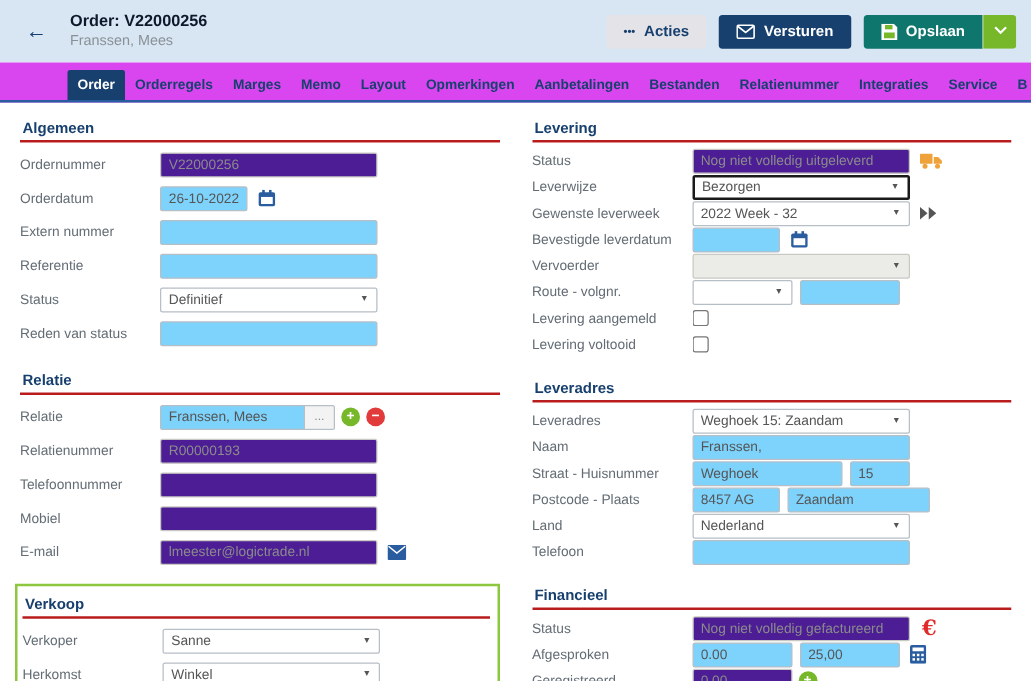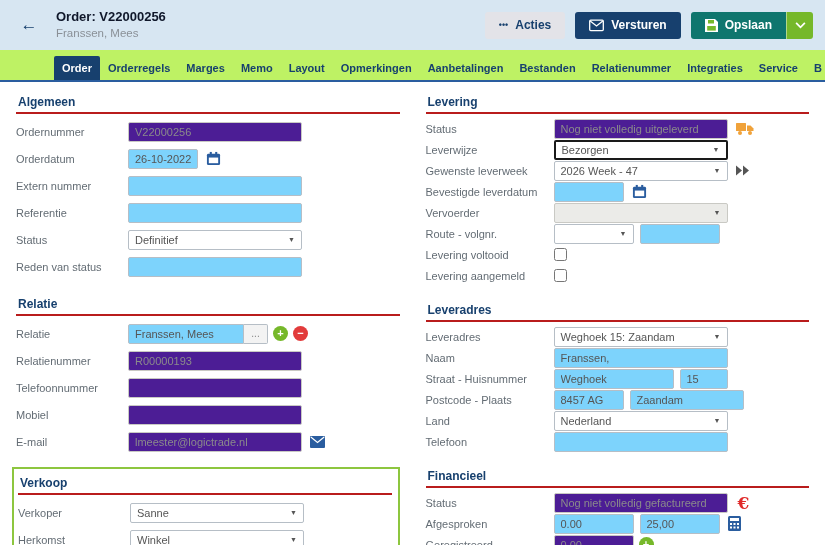--- a/index.html
+++ b/index.html
@@ -19,21 +19,21 @@
   .btn { height:27px; border-radius:3px; display:inline-flex; align-items:center; gap:7px;
          font-weight:bold; font-size:12px; padding:0 14px; cursor:pointer; white-space:nowrap; }
   .btn-actions { background:#e3e3e8; color:#17406e; }
   .btn-send { background:#17406e; color:#fff; }
   .btn-save-group { display:flex; }
   .btn-save { background:#0f766e; color:#fff; border-radius:3px 0 0 3px; }
   .btn-save-caret { background:#76b82a; width:27px; border-left:1px solid rgba(255,255,255,.45);
                     border-radius:0 3px 3px 0; display:flex; align-items:center; justify-content:center; cursor:pointer; }
   
   .tabs { display:flex; align-items:flex-end; padding:6px 6px 0 54px; border-bottom:2px solid #2a5d9f;
-          background:#bef264; overflow:hidden; }
+          background:#d946ef; overflow:hidden; }
   .tab { padding:6px 8px; color:#17406e; font-weight:bold; font-size:11px; white-space:nowrap;
          cursor:pointer; flex-shrink:0; }
   .tab.active { background:#17406e; color:#fff; border-radius:2px 2px 0 0; }
   .tab.tab-clip { flex-shrink:1; min-width:0; overflow:hidden; }
   
   .content { display:flex; gap:26px; padding:6px 16px 0 16px; }
   .col { width:384px; }
   .section-title { color:#17406e; font-weight:bold; font-size:12px; padding:7px 2px 3px 2px;
                    border-bottom:2px solid #b91c1c; margin-bottom:4px; }
   .row { display:flex; align-items:center; min-height:27px; }
@@ -245,21 +245,21 @@
       <div class="row">
         <div class="label">Leverwijze</div>
         <div class="sel focused w-std">
           <span>Bezorgen</span>
           <span class="caret">▼</span>
         </div>
       </div>
       <div class="row">
         <div class="label">Gewenste leverweek</div>
         <div class="sel w-std">
-          <span>2026 Week - 47</span>
+          <span>2022 Week - 32</span>
           <span class="caret">▼</span>
         </div>
         <span class="field-icon">
           <svg width="14" height="11" viewBox="0 0 14 11">
               <path d="M0 0.5l6 5-6 5z" fill="#555"></path>
               <path d="M7 0.5l6 5-6 5z" fill="#555"></path>
             </svg>
         </span>
       </div>
       <div class="row">
@@ -283,25 +283,25 @@
       </div>
       <div class="row">
         <div class="label">Route - volgnr.</div>
         <div class="sel w-sm">
           <span></span>
           <span class="caret">▼</span>
         </div>
         <input class="txt w-sm" style="margin-left: 6px;" value="">
       </div>
       <div class="row">
+        <div class="label">Levering aangemeld</div>
+        <input type="checkbox" class="cb" style="">
+      </div>
+      <div class="row">
         <div class="label">Levering voltooid</div>
-        <input type="checkbox" class="cb" style="">
-      </div>
-      <div class="row">
-        <div class="label">Levering aangemeld</div>
         <input type="checkbox" class="cb" style="">
       </div>
     </div>
 
     <div class="gap-top">
       <div class="section-title">Leveradres</div>
       <div class="row">
         <div class="label">Leveradres</div>
         <div class="sel w-std">
           <span>Weghoek 15: Zaandam</span>

